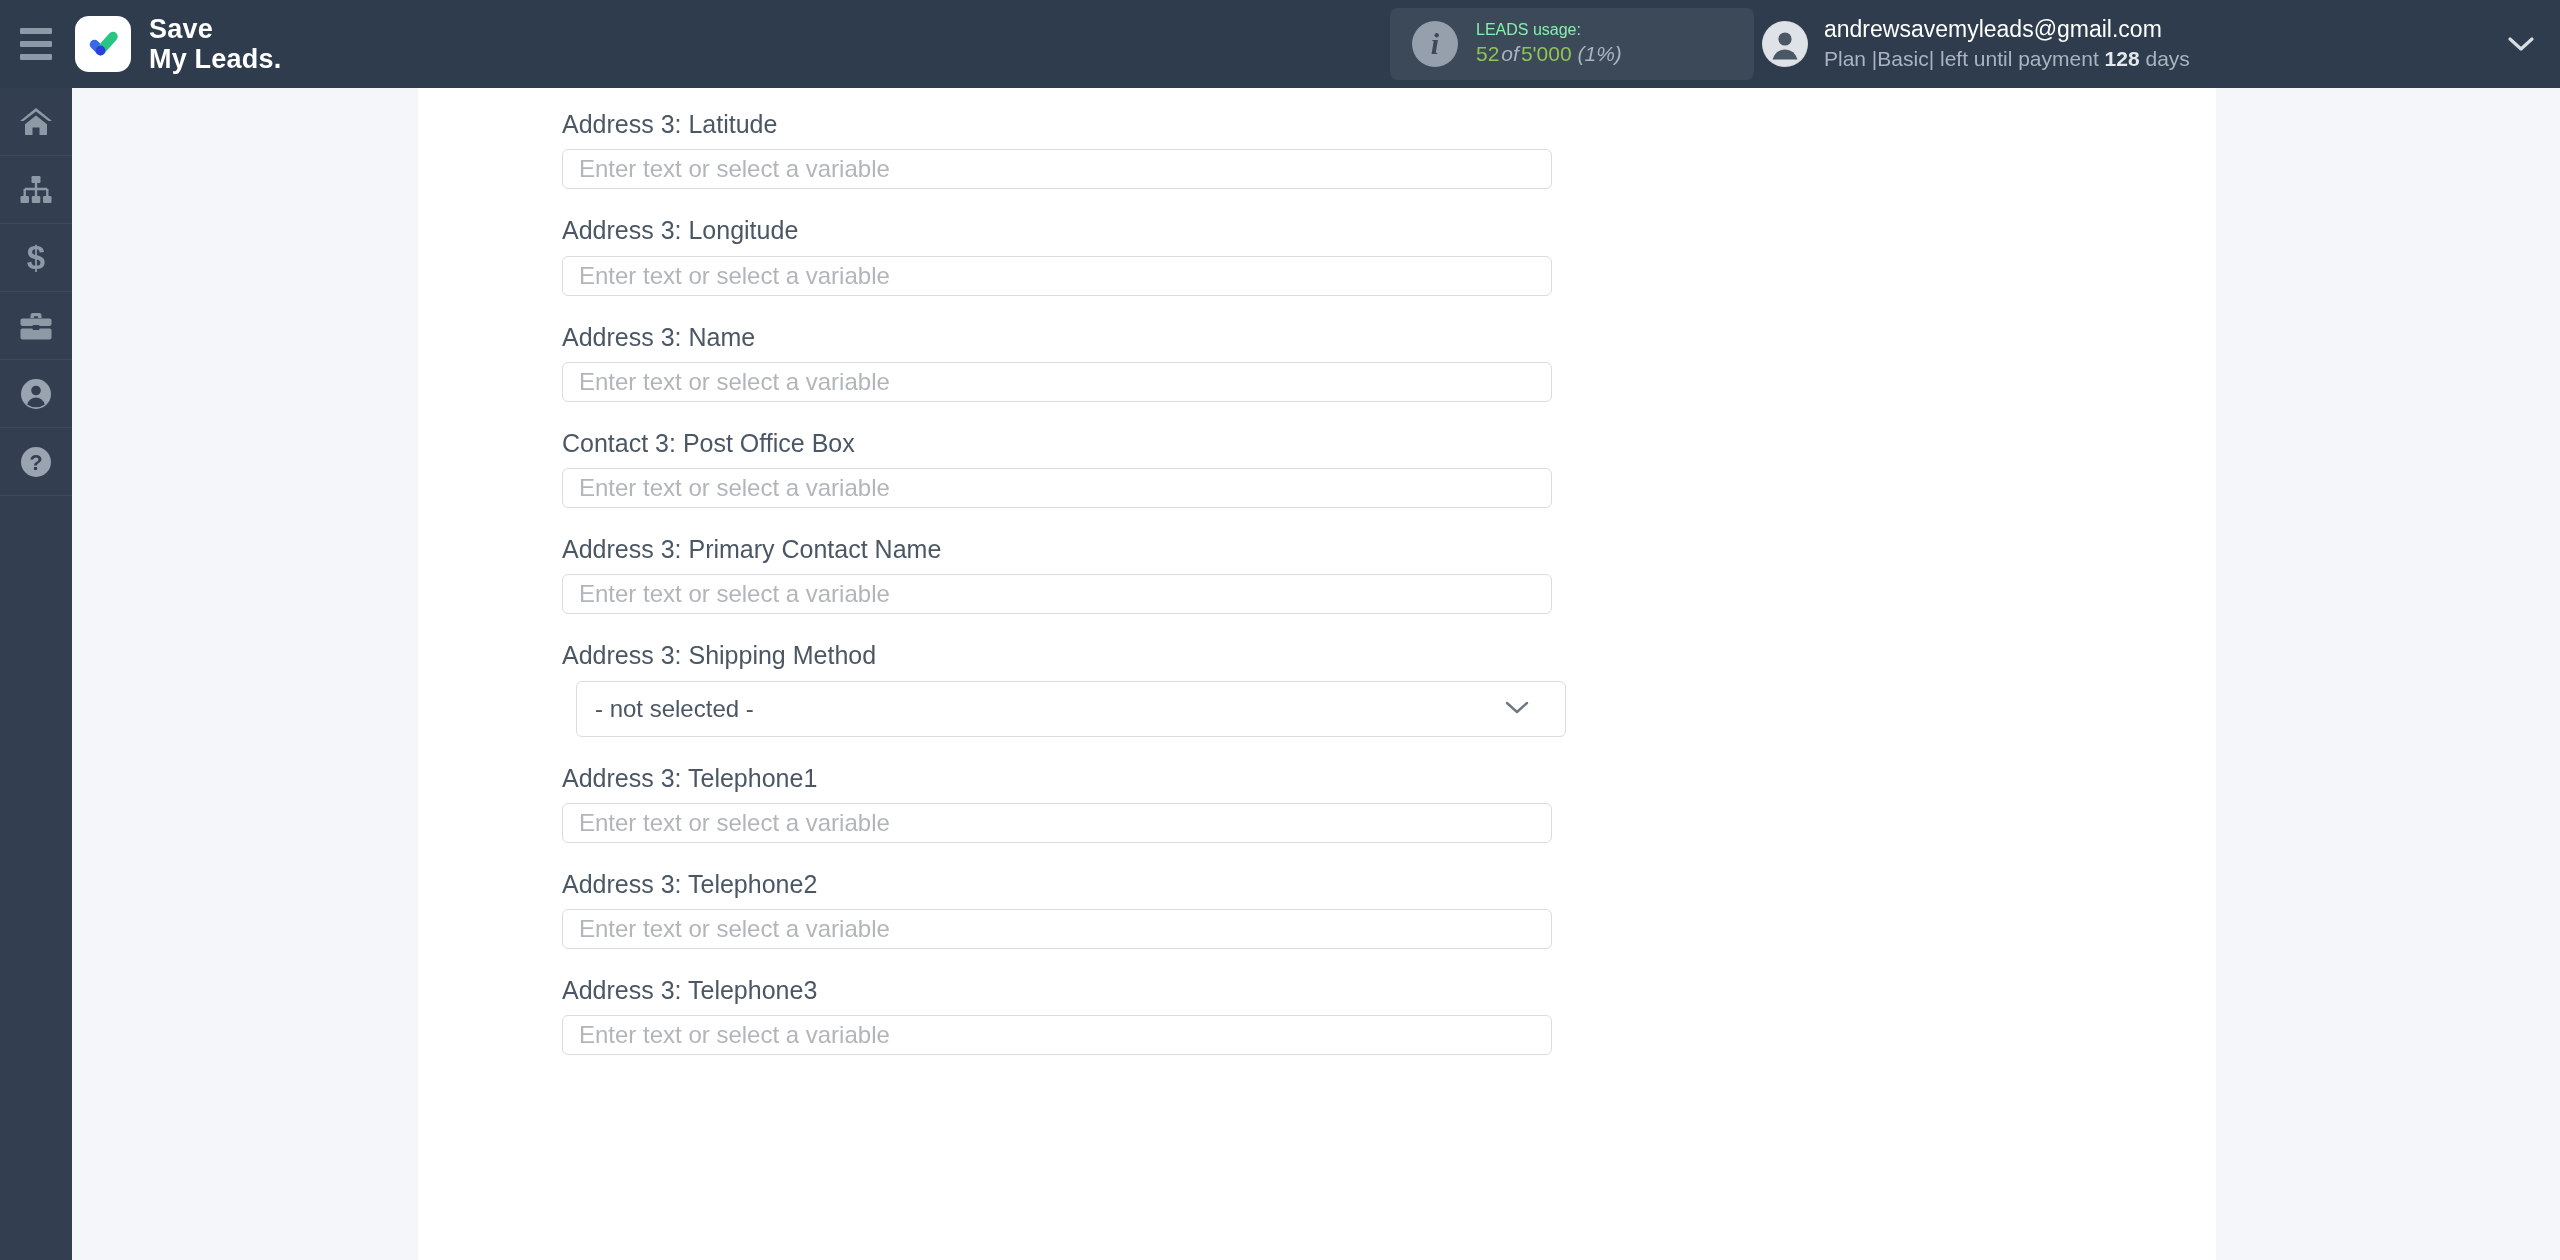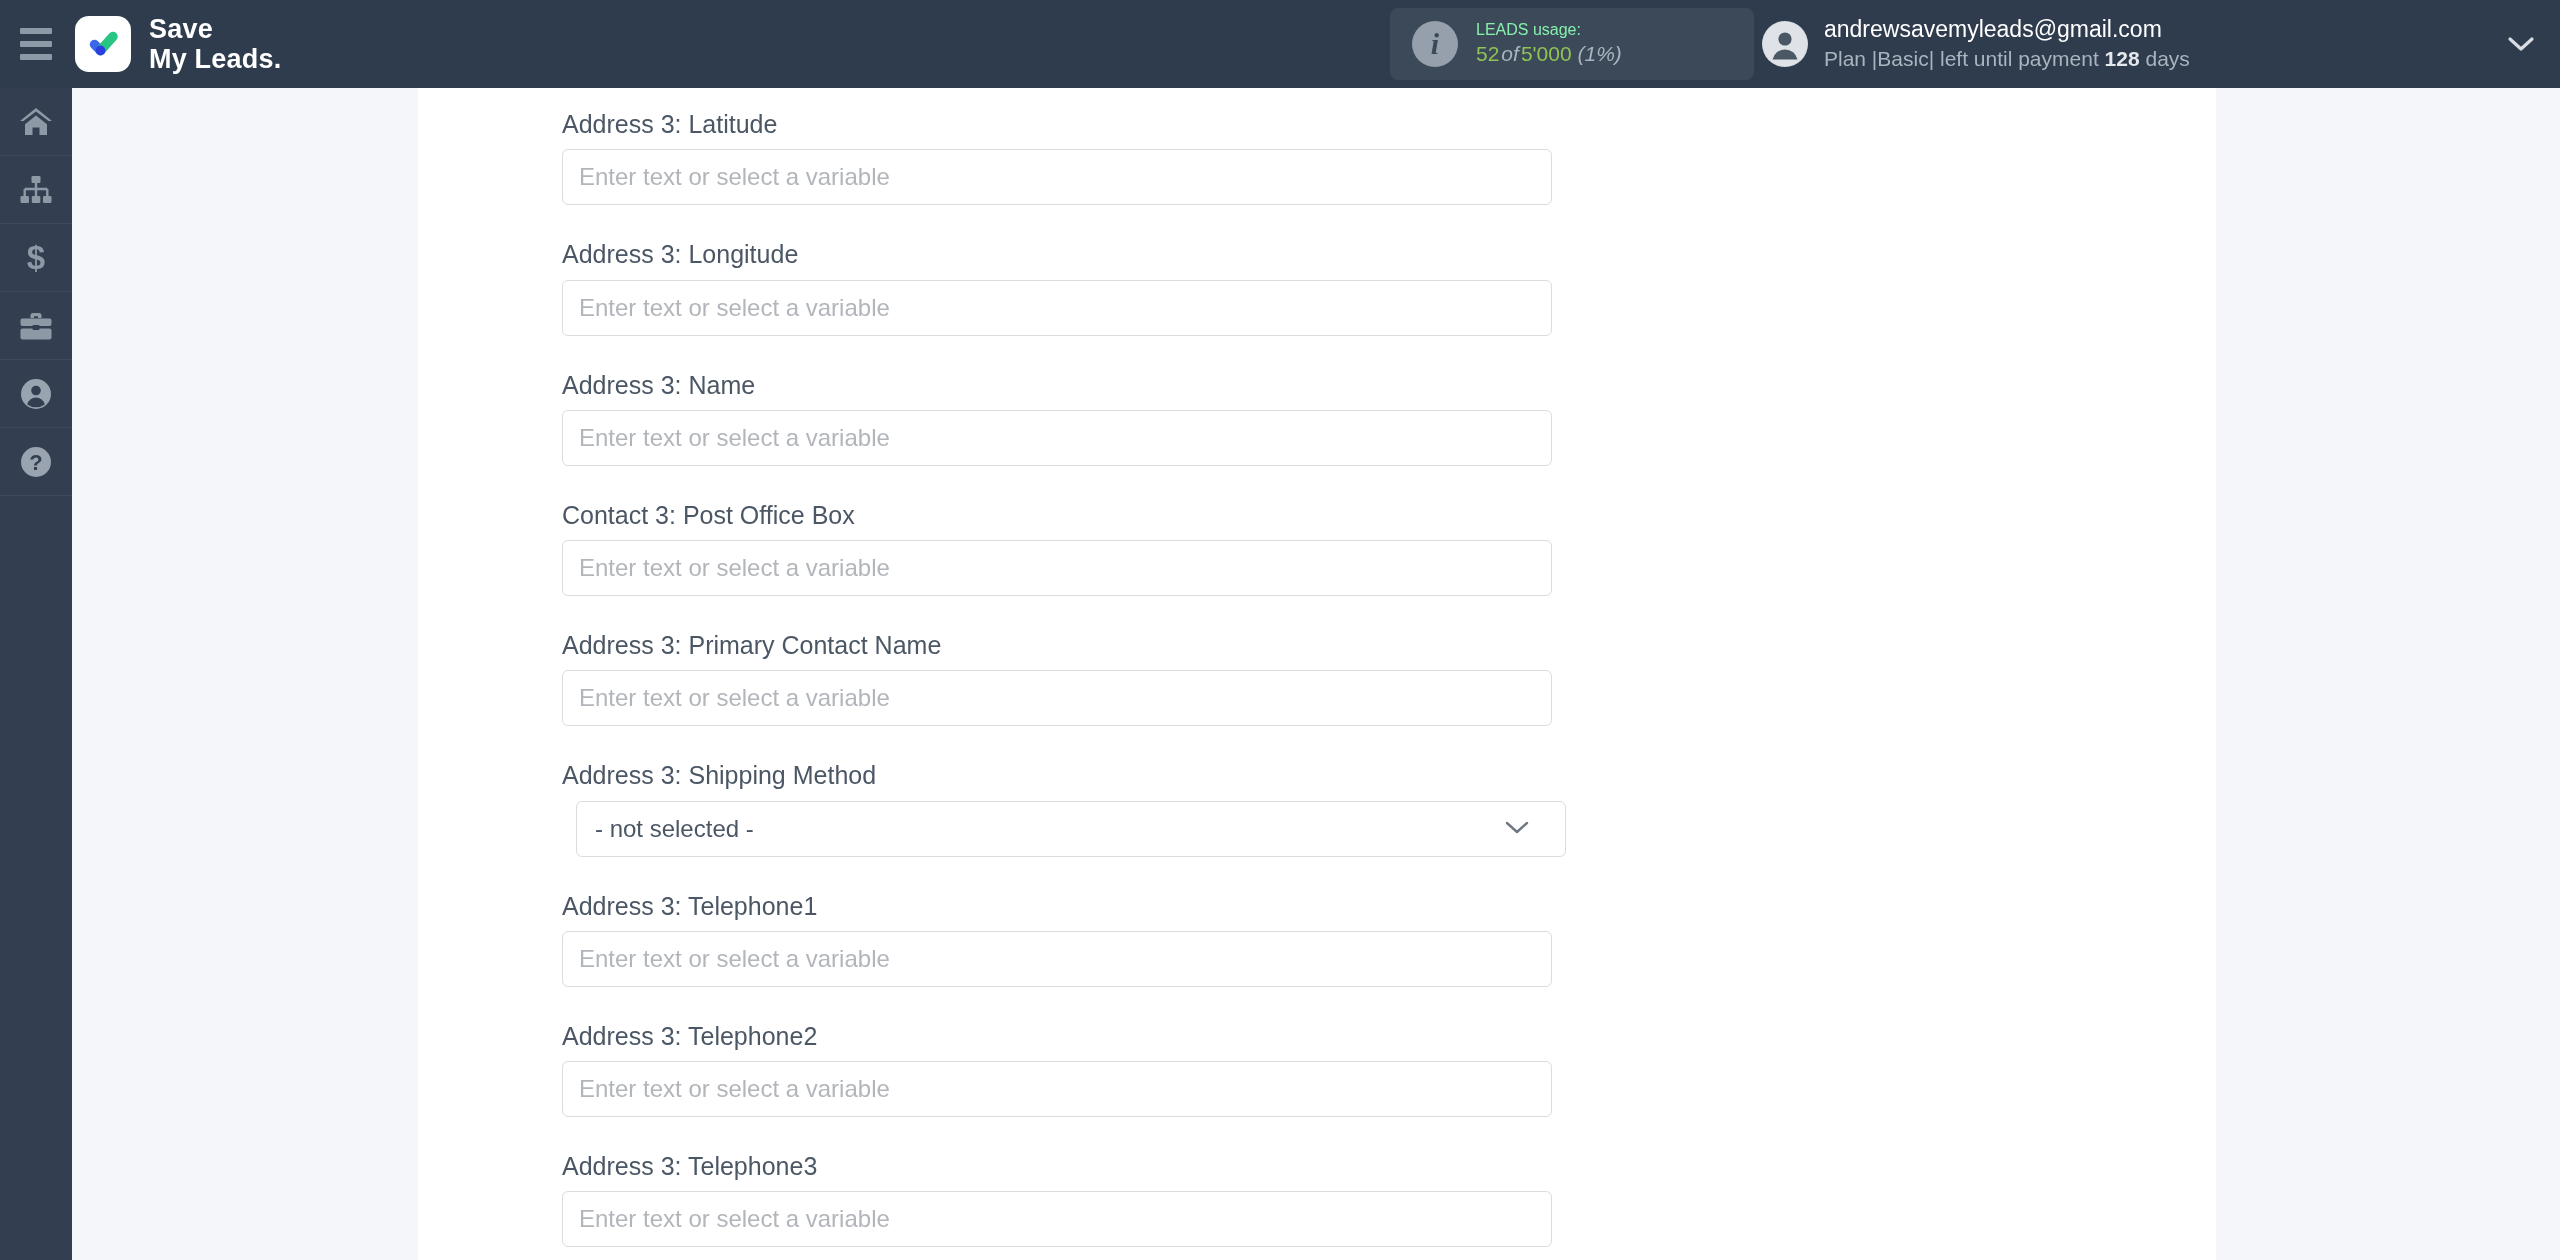--- a/index.html
+++ b/index.html
@@ -195,33 +195,33 @@
     background: #ffffff;
   }
 
   
   .form {
     position: absolute;
     left: 144px;
     top: -5px;
     width: 1100px;
   }
-  .field-group { margin-bottom: 8px; }
+  .field-group { margin-bottom: 0; }
 
   .field-label {
     font-size: 25px;
     color: #4b5765;
     padding: 26px 0 9px 0;
     line-height: 1.25;
   }
 
   .text-input {
     display: block;
     width: 990px;
-    height: 56px;
+    height: 40px;
     border: 1px solid #dadcdf;
     border-radius: 6px;
     background: #ffffff;
     font-family: "Liberation Sans", sans-serif;
     font-size: 24px;
     color: #404a55;
     padding: 0 16px;
     outline: none;
   }
   .text-input::placeholder { color: #b2b6bb; }

